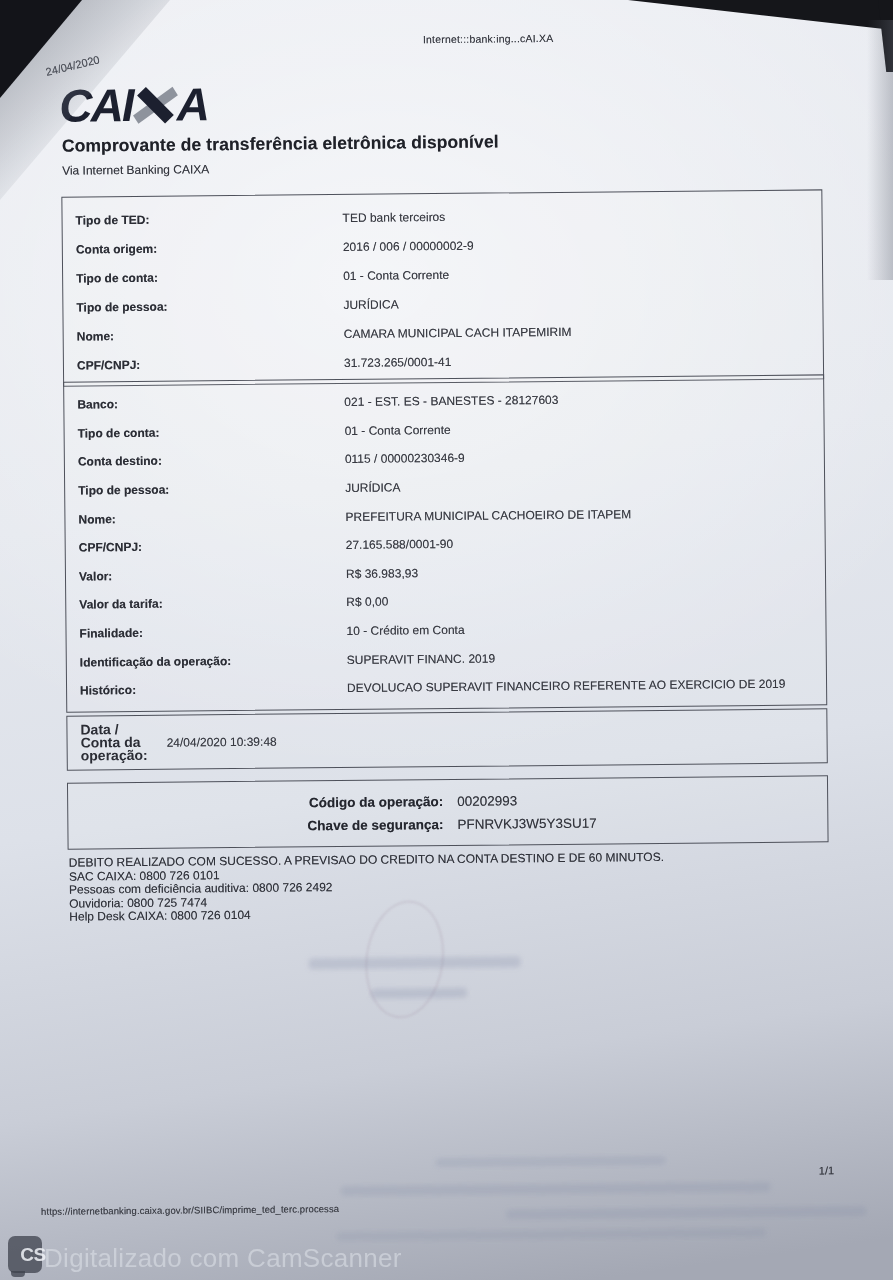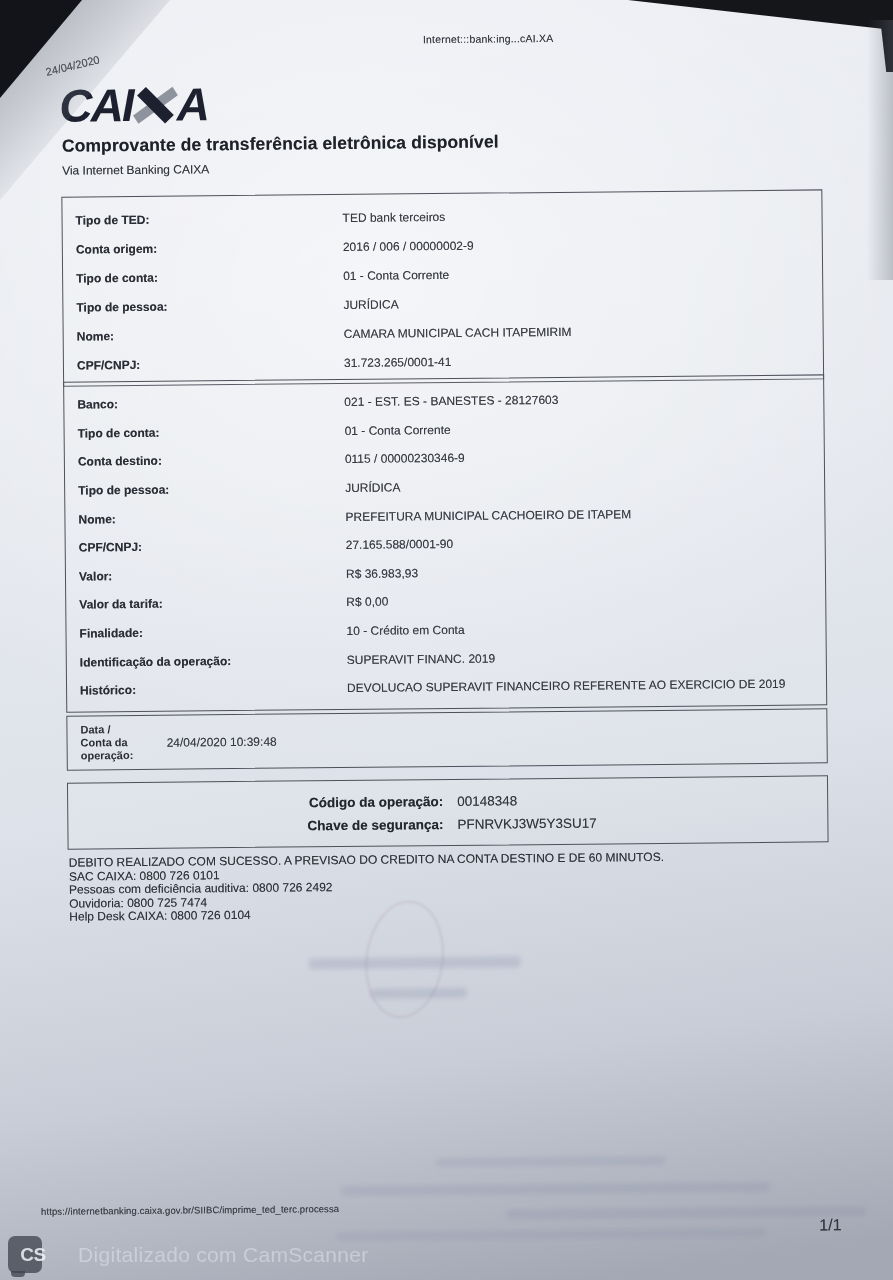--- a/index.html
+++ b/index.html
@@ -91,21 +91,21 @@
   }
   .box-origin { top:193px; }
   .box-dest   { top:378px; }
   .frow { height:29px; display:flex; align-items:center; }
   .box-dest .frow { height:28.6px; }
   .frow .lbl { width:267px; font-size:12px; font-weight:bold; color:#2b2d35; }
   .frow .val { font-size:12px; color:#383a42; }
   
   .box-datetime { top:712px; padding:7px 0 7px 13px; }
   .dt-inner { display:flex; align-items:center; }
-  .dt-label { width:86px; font-size:11px; font-weight:bold; color:#2b2d35; line-height:13px; }
+  .dt-label { width:86px; font-size:14px; font-weight:bold; color:#2b2d35; line-height:13px; }
   .dt-value { font-size:12px; color:#383a42; }
   
   .box-code { top:779px; padding:10px 0 9px 0; }
   .crow { display:flex; align-items:center; height:23px; }
   .crow .clbl { width:375px; text-align:right; font-size:13.5px; font-weight:bold; color:#24262e; }
   .crow .cval { padding-left:14px; font-size:13.5px; color:#33353d; }
   
   .footer-block { position:absolute; left:66px; top:853px; font-size:12px; color:#2f3139; line-height:13.6px; }
   
   .stamp-ellipse {
@@ -115,35 +115,35 @@
   }
   .bleed { position:absolute; background:rgba(115,125,155,0.22); filter:blur(2.5px); border-radius:4px; }
   .bleed.b1 { left:305px; top:957px;  width:212px; height:11px; }
   .bleed.b2 { left:367px; top:988px;  width:96px;  height:10px; }
   .bleed.b3 { left:430px; top:1158px; width:230px; height:9px;  background:rgba(115,125,155,0.16); }
   .bleed.b4 { left:335px; top:1185px; width:430px; height:10px; background:rgba(115,125,155,0.18); }
   .bleed.b5 { left:500px; top:1210px; width:360px; height:10px; background:rgba(115,125,155,0.16); }
   .bleed.b6 { left:330px; top:1231px; width:430px; height:9px;  background:rgba(115,125,155,0.15); }
   
   .doc-url  { position:absolute; left:35px; top:1202px; font-size:9.5px; color:#3a3c44; letter-spacing:0.1px; }
-  .page-num { position:absolute; left:813px; top:1220px; font-size:16px; color:#34363e; }
+  .page-num { position:absolute; left:813px; top:1168px; font-size:11px; color:#34363e; }
   
   .cs-badge {
     position:absolute; left:8px; top:1236px; width:34px; height:37px;
     background:rgba(62,66,76,0.75); border-radius:7px;
     display:flex; align-items:center; justify-content:center;
     color:rgba(240,242,247,0.85); font-weight:bold; font-size:19px; letter-spacing:-0.5px;padding-left:16px;
   }
   .cs-badge::after {
     content:""; position:absolute; left:3px; bottom:-4px; width:14px; height:6px;
     background:rgba(62,66,76,0.75); border-radius:0 0 4px 4px;
   }
   .cs-text {
     position:absolute; left:44px; top:1243px;
-    font-size:21px; color:rgba(228,231,238,0.5); letter-spacing:0.3px;margin-left:34px;
+    font-size:26px; color:rgba(228,231,238,0.5); letter-spacing:0.3px;
   }
 </style>
 </head>
 <body>
 
 <div class="page">
 
   <div class="doc">
 
     <div class="corner-date scan-soft">24/04/2020</div>
@@ -242,21 +242,21 @@
           <div>Conta da</div>
           <div>operação:</div>
         </div>
         <div class="dt-value scan-soft">24/04/2020 10:39:48</div>
       </div>
     </div>
 
     <div class="fieldbox box-code">
       <div class="crow">
         <div class="clbl scan-soft">Código da operação:</div>
-        <div class="cval scan-soft">00148348</div>
+        <div class="cval scan-soft">00202993</div>
       </div>
       <div class="crow">
         <div class="clbl scan-soft">Chave de segurança:</div>
         <div class="cval scan-soft">PFNRVKJ3W5Y3SU17</div>
       </div>
     </div>
 
     <div class="footer-block">
       <div class="scan-soft">DEBITO REALIZADO COM SUCESSO. A PREVISAO DO CREDITO NA CONTA DESTINO E DE 60 MINUTOS.</div>
       <div class="scan-soft">SAC CAIXA: 0800 726 0101</div>

